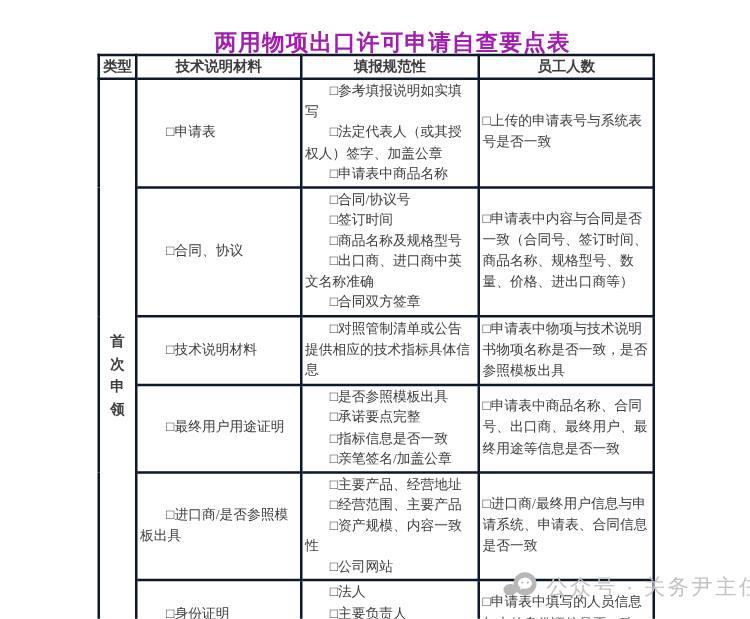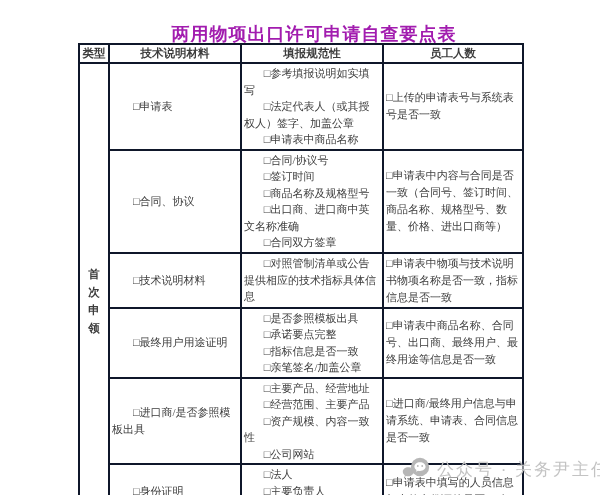--- a/index.html
+++ b/index.html
@@ -134,21 +134,21 @@
   </tr>
 
   <tr class="r2">
     <td class="material-cell">
           <p>□技术说明材料</p>
         </td>
     <td class="filling-cell">
       <p>□对照管制清单或公告提供相应的技术指标具体信息</p>
     </td>
     <td class="consistency-cell">
-      <p>□申请表中物项与技术说明书物项名称是否一致，指标信息是否一致</p>
+      <p>□申请表中物项与技术说明书物项名称是否一致，是否参照模板出具</p>
     </td>
   </tr>
 
   <tr class="r3">
     <td class="material-cell">
           <p>□最终用户用途证明</p>
         </td>
     <td class="filling-cell">
       <p>□是否参照模板出具</p>
       <p>□承诺要点完整</p>

